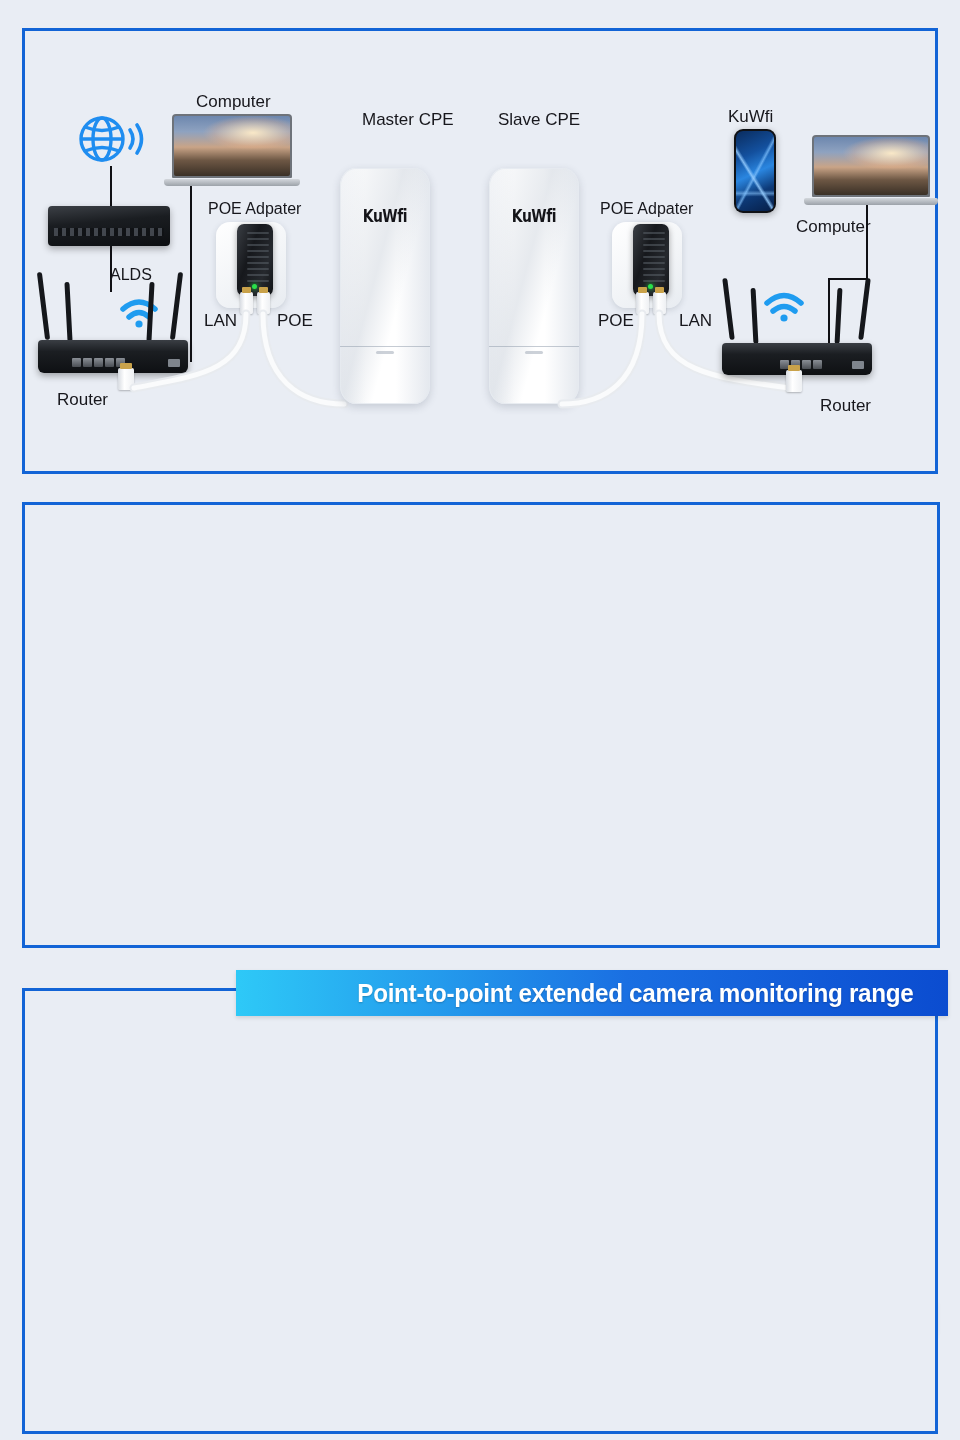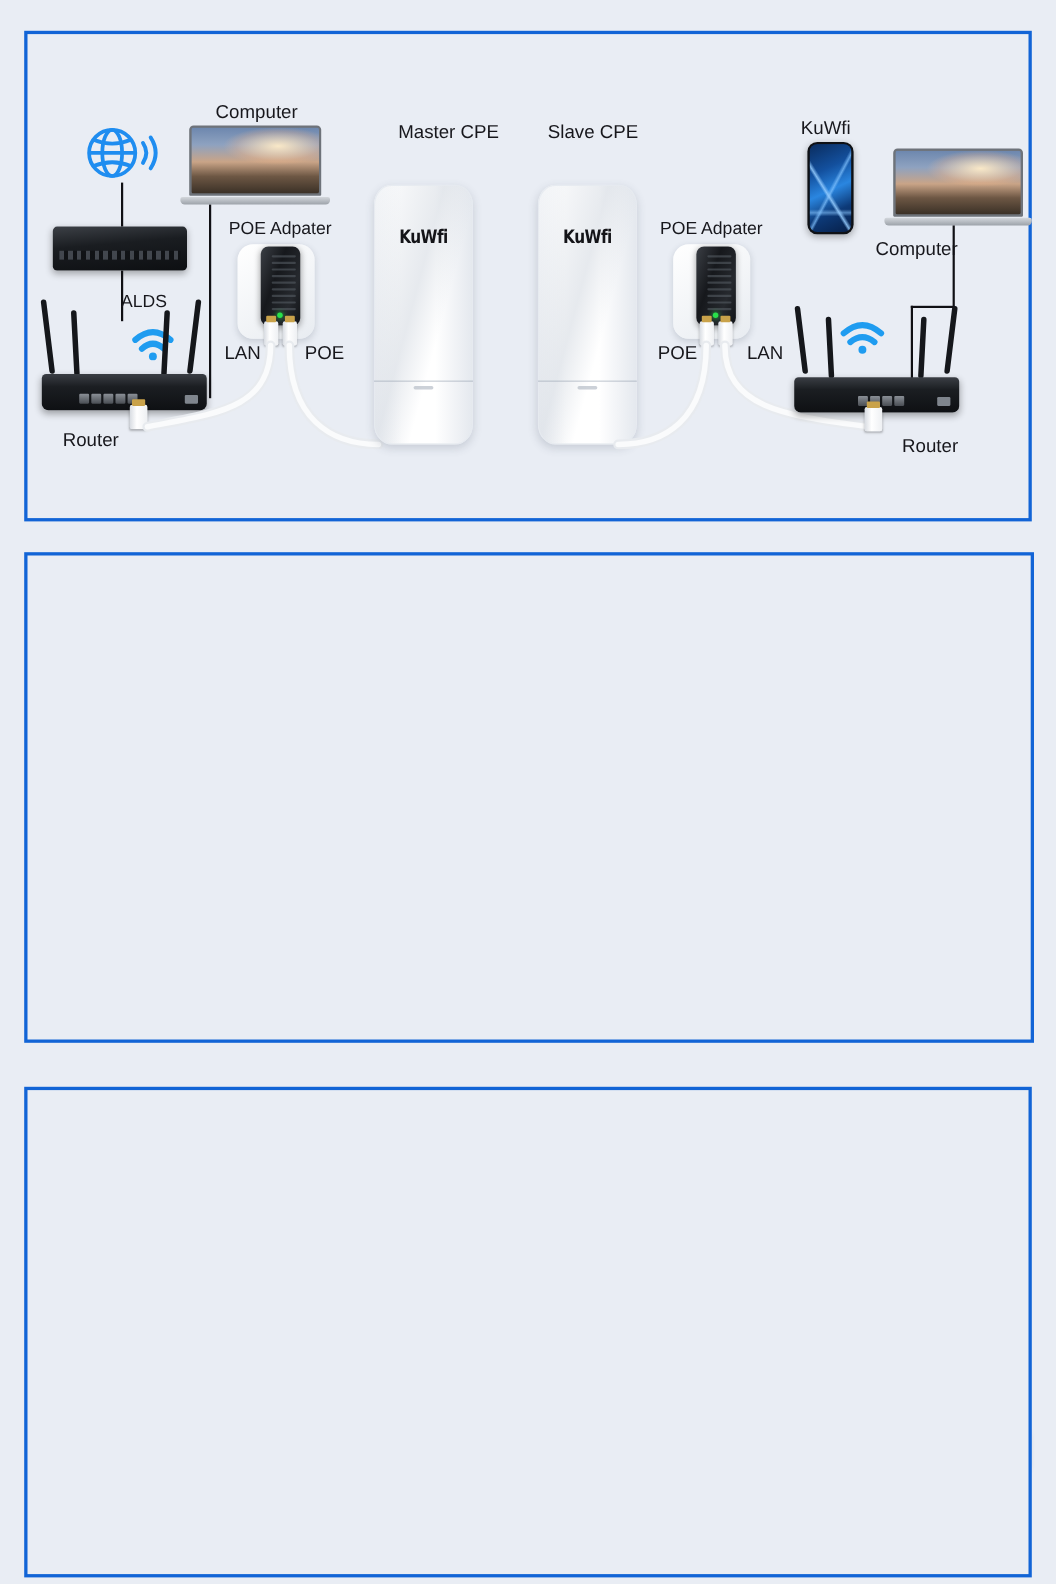--- a/index.html
+++ b/index.html
@@ -574,20 +574,23 @@
         <i></i>
         <i></i>
       </div>
     <div style="position:absolute;left:16px;top:17px;width:40px;height:9px;background:repeating-linear-gradient(90deg,#44494f 0 3px,#14171a 3px 6px);"></div>
   </div>
   <div class="rj45" style="left:789px;top:846px;width:15px;height:22px;">
       <div class="tip"></div>
     </div>
   <div class="lbl" style="left:824px;top:868px;font-size:17px;">Switch</div>
 
+  <div class="banner" id="b2">
+    <span>Point-to-point extended camera monitoring range</span>
+  </div>
 </section>
 
 <section class="panel" id="panel3">
   <div class="frame"></div>
 
   <svg class="cablesvg" style="left:0;top:0;width:960px;height:1440px;">
     <g stroke="#2b8ae8" stroke-width="2.2" fill="none" stroke-linecap="square" stroke-linejoin="miter">
 
       <path d="M140,1118 L170,1118 L170,1110"></path>
 

